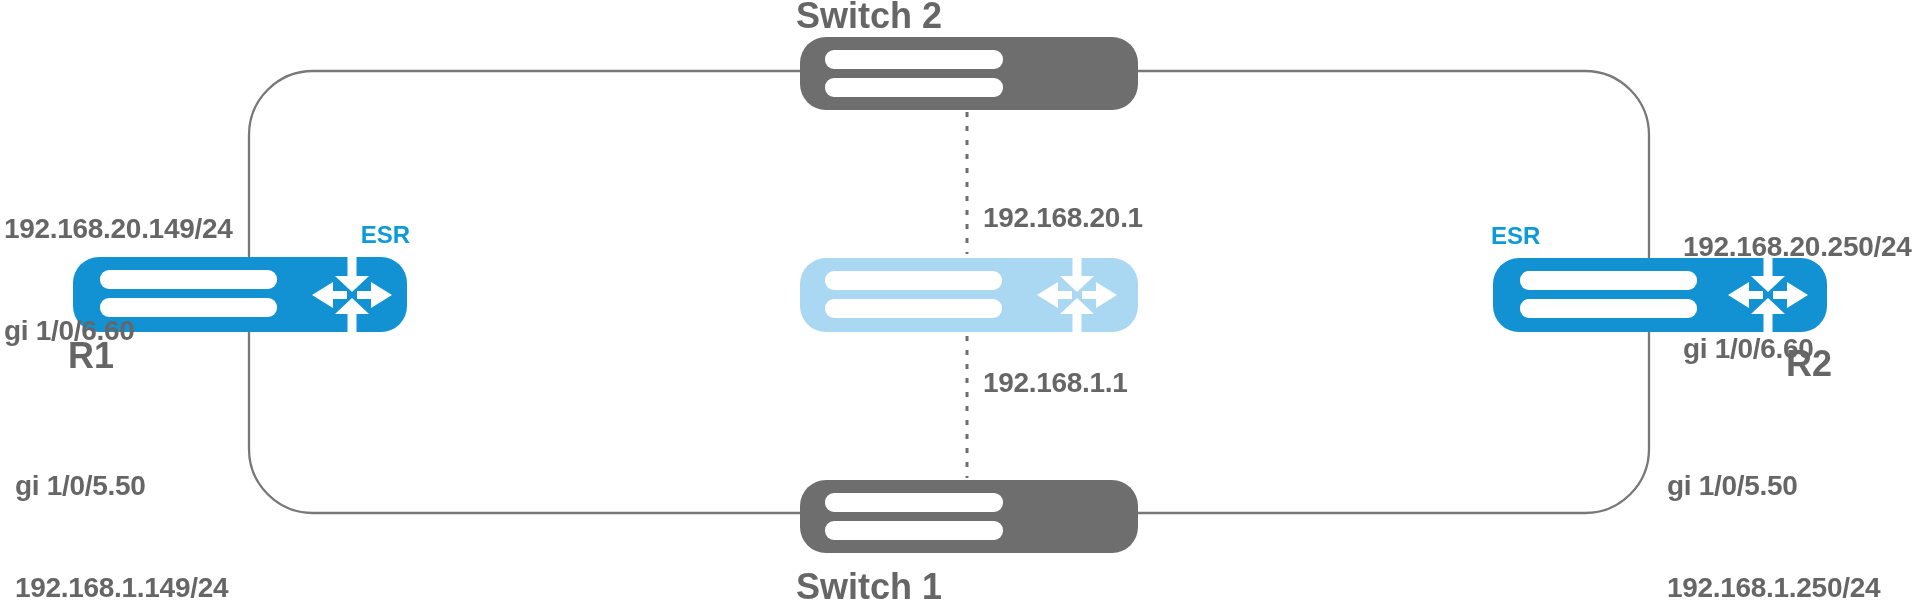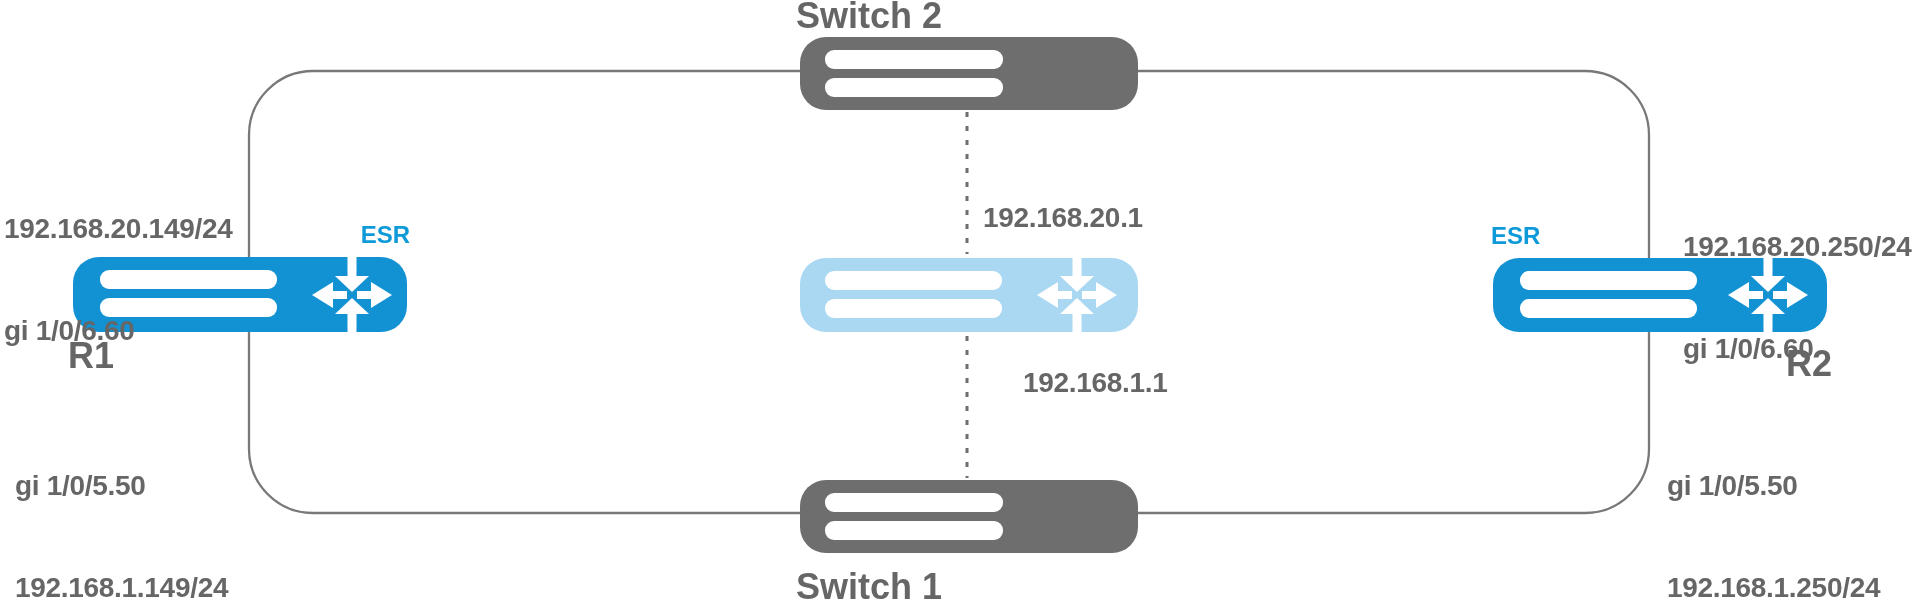--- a/index.html
+++ b/index.html
@@ -92,21 +92,21 @@
       <polygon points="27,25 61,25 44,41"></polygon>
       <polygon points="27,63 61,63 44,47"></polygon>
       <rect x="39.5" y="63" width="9" height="25"></rect>
       <polygon points="4,44 25,31 25,57"></polygon>
       <rect x="25" y="40" width="14" height="8"></rect>
       <rect x="49" y="40" width="14" height="8"></rect>
       <polygon points="84,44 63,31 63,57"></polygon>
     </svg>
   </div>
   <div class="lbl vip" style="left:983px;top:203px;">192.168.20.1</div>
-  <div class="lbl vip" style="left:983px;top:368px;margin-left:40px;">192.168.1.1</div>
+  <div class="lbl vip" style="left:983px;top:368px;">192.168.1.1</div>
 
   <div class="node router" style="left:1493px;top:258px;width:334px;height:74px;">
     <span class="slot s1"></span>
     <span class="slot s2"></span>
     <svg class="cross" style="left:231px;top:-7px;" viewBox="0 0 88 88">
       <rect x="39.5" y="0" width="9" height="25"></rect>
       <polygon points="27,25 61,25 44,41"></polygon>
       <polygon points="27,63 61,63 44,47"></polygon>
       <rect x="39.5" y="63" width="9" height="25"></rect>
       <polygon points="4,44 25,31 25,57"></polygon>

